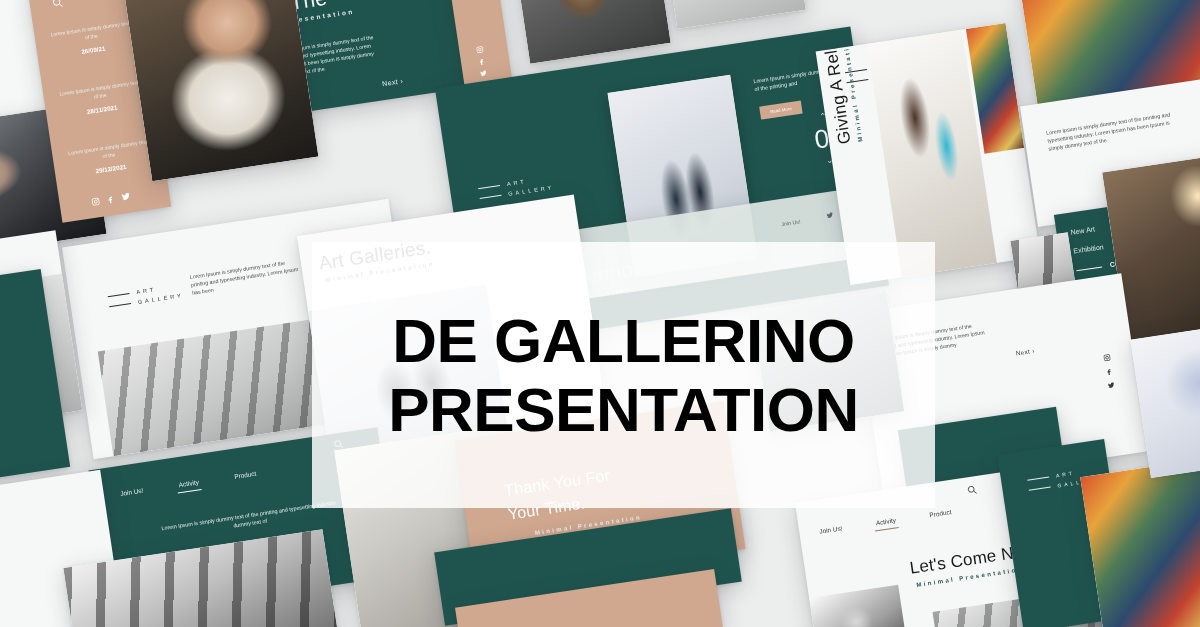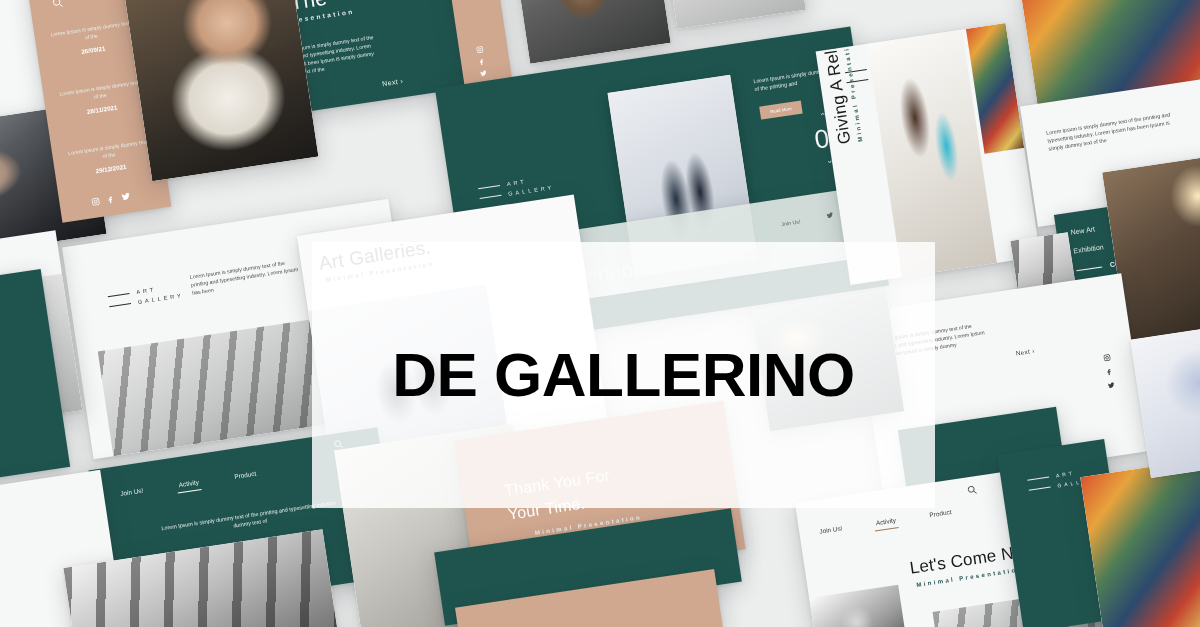--- a/index.html
+++ b/index.html
@@ -467,15 +467,16 @@
   <div class="slide" style="left:1092px; top:466px; width:140px; height:170px; transform:rotate(-8.5deg);">
     <div class="photo ph-colorful-art" style="inset:0;"></div>
   </div>
 
   <div class="slide white" style="left:1140px; top:330px; width:120px; height:140px; transform:rotate(-8.5deg);">
     <div class="photo ph-abstract-blue" style="inset:0;"></div>
   </div>
 
   <div id="overlay" style="left:312px; top:242px; width:623px; height:266px;">
     <div class="line">DE GALLERINO</div>
+    <div class="line">PRESENTATION</div>
   </div>
 
 </div>
 
 </body></html>

